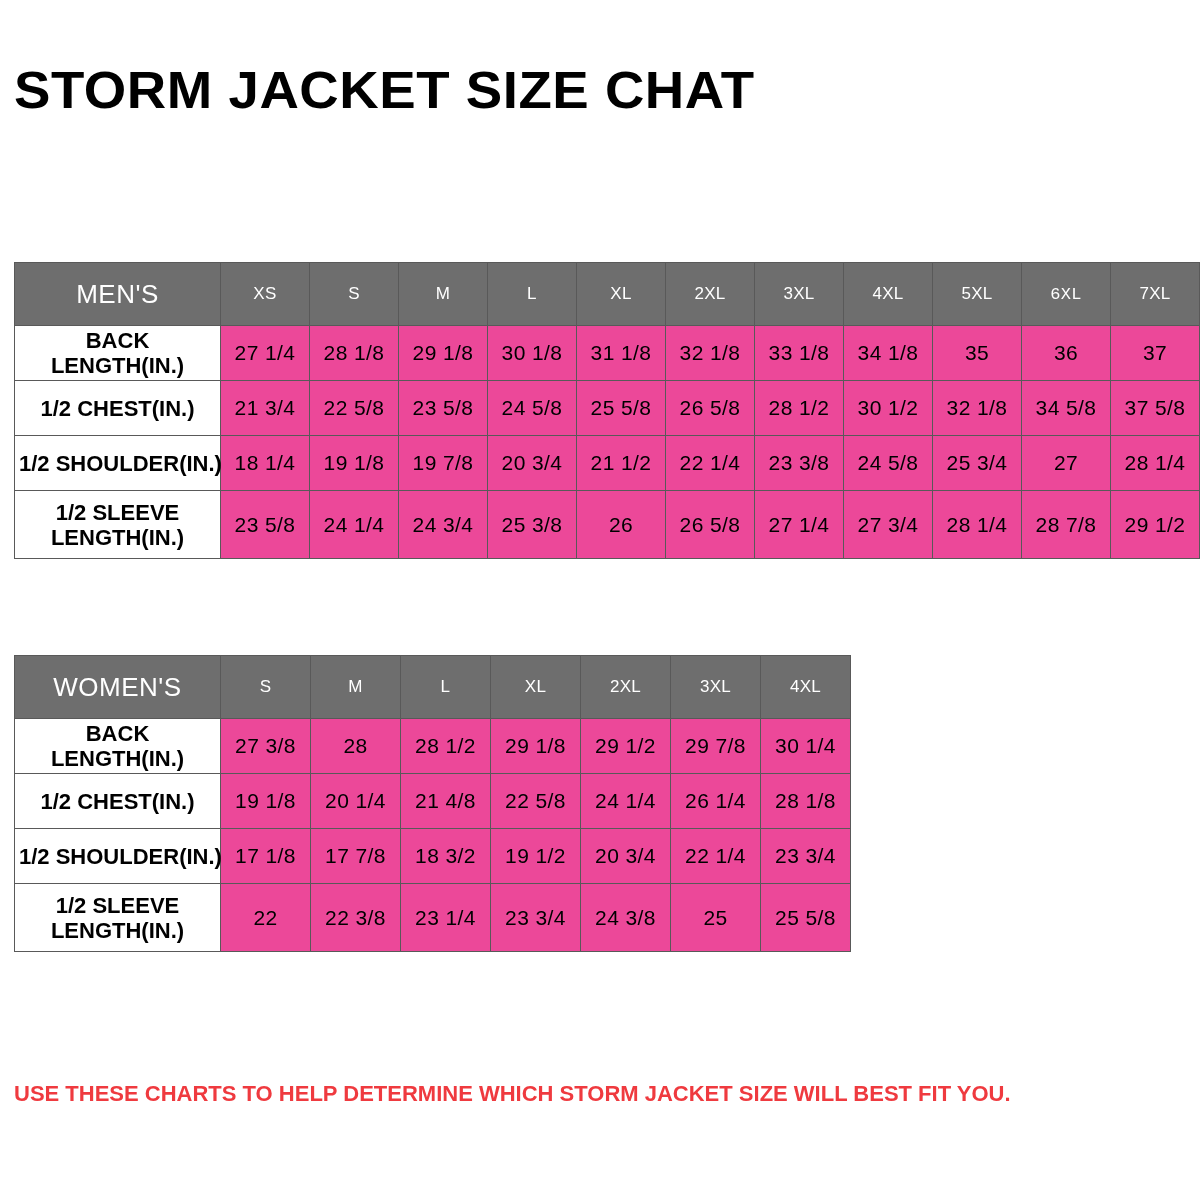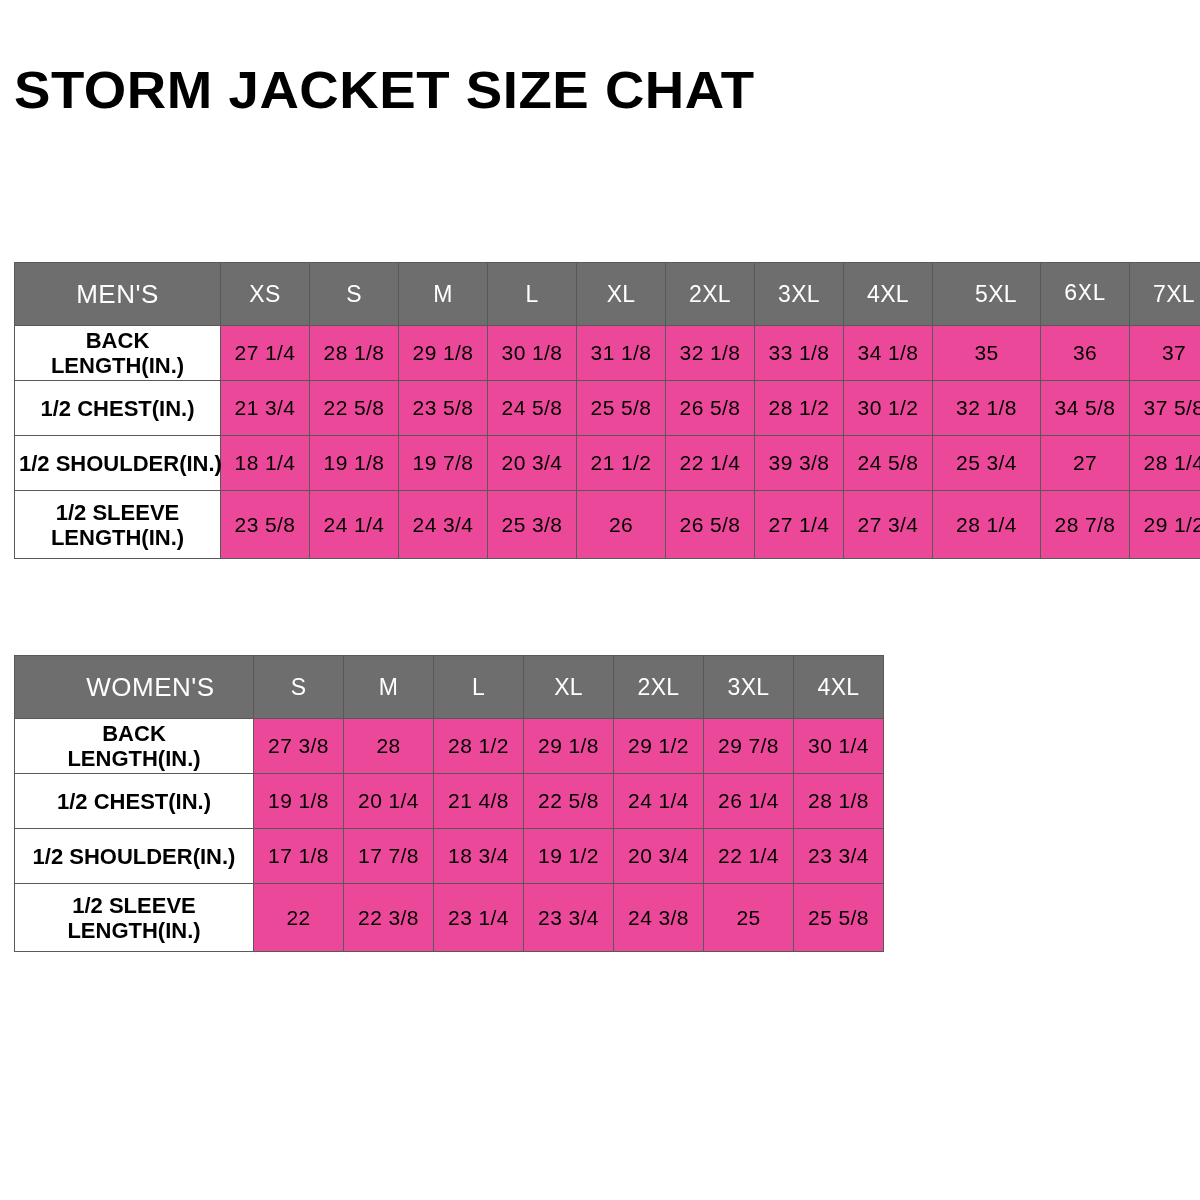--- a/index.html
+++ b/index.html
@@ -82,21 +82,21 @@
     border: 1px solid #595959;
     text-align: center;
     vertical-align: middle;
     padding: 0;
     font-family: "Liberation Sans", sans-serif;
   }
 
   .chart-table thead th {
     background: #6e6e6e;
     color: #ffffff;
-    font-size: 23px;
+    font-size: 17px;
     font-weight: 400;
     height: 62px;
     letter-spacing: 0.3px;
   }
   .chart-table thead th.row-head-cell {
     font-size: 26px;
     font-weight: 400;
     letter-spacing: 0.5px;
   }
 
@@ -136,21 +136,21 @@
       <tr>
           <th class="row-head-cell" style="width: 205px;">MEN'S</th>
           <th style="width: 88px;">XS</th>
           <th style="width: 88px;">S</th>
           <th style="width: 88px;">M</th>
           <th style="width: 88px;">L</th>
           <th style="width: 88px;">XL</th>
           <th style="width: 88px;">2XL</th>
           <th style="width: 88px;">3XL</th>
           <th style="width: 88px;">4XL</th>
-          <th style="width: 88px; padding-left: 19px;">5XL</th>
+          <th style="width: 88px;">5XL</th>
           <th style="width: 88px; font-family: Liberation Mono, monospace;">6XL</th>
           <th style="width: 88px;">7XL</th>
         </tr>
     </thead>
     <tbody>
         <tr class="r-tall">
           <th class="label-2line">BACK
 LENGTH(IN.)</th>
           <td>27  1/4</td>
           <td>28  1/8</td>
@@ -179,21 +179,21 @@
           <td>37  5/8</td>
         </tr>
         <tr class="r-short">
           <th class="label-1line">1/2  SHOULDER(IN.)</th>
           <td>18  1/4</td>
           <td>19  1/8</td>
           <td>19  7/8</td>
           <td>20  3/4</td>
           <td>21  1/2</td>
           <td>22  1/4</td>
-          <td>39  3/8</td>
+          <td>23  3/8</td>
           <td>24  5/8</td>
           <td>25  3/4</td>
           <td>27</td>
           <td>28  1/4</td>
         </tr>
         <tr class="r-tallest">
           <th class="label-2line">1/2  SLEEVE
 LENGTH(IN.)</th>
           <td>23  5/8</td>
           <td>24  1/4</td>
@@ -206,21 +206,21 @@
           <td>28  1/4</td>
           <td>28  7/8</td>
           <td>29  1/2</td>
         </tr>
       </tbody>
   </table>
 
   <table class="chart-table" id="womens-table">
     <thead>
       <tr>
-          <th class="row-head-cell" style="width: 205px; padding-left: 33px;">WOMEN'S</th>
+          <th class="row-head-cell" style="width: 205px;">WOMEN'S</th>
           <th style="width: 89px;">S</th>
           <th style="width: 89px;">M</th>
           <th style="width: 89px;">L</th>
           <th style="width: 89px;">XL</th>
           <th style="width: 89px;">2XL</th>
           <th style="width: 89px;">3XL</th>
           <th style="width: 89px;">4XL</th>
         </tr>
     </thead>
     <tbody>
@@ -242,34 +242,35 @@
           <td>21  4/8</td>
           <td>22  5/8</td>
           <td>24  1/4</td>
           <td>26  1/4</td>
           <td>28  1/8</td>
         </tr>
         <tr class="r-short">
           <th class="label-1line">1/2  SHOULDER(IN.)</th>
           <td>17  1/8</td>
           <td>17  7/8</td>
-          <td>18  3/4</td>
+          <td>18  3/2</td>
           <td>19  1/2</td>
           <td>20  3/4</td>
           <td>22  1/4</td>
           <td>23  3/4</td>
         </tr>
         <tr class="r-tallest">
           <th class="label-2line">1/2  SLEEVE
 LENGTH(IN.)</th>
           <td>22</td>
           <td>22  3/8</td>
           <td>23  1/4</td>
           <td>23  3/4</td>
           <td>24  3/8</td>
           <td>25</td>
           <td>25  5/8</td>
         </tr>
       </tbody>
   </table>
 
+  <p class="note-bottom">USE THESE CHARTS TO HELP DETERMINE WHICH STORM JACKET  SIZE WILL BEST FIT YOU.</p>
 
 </div>
 
 </body></html>

